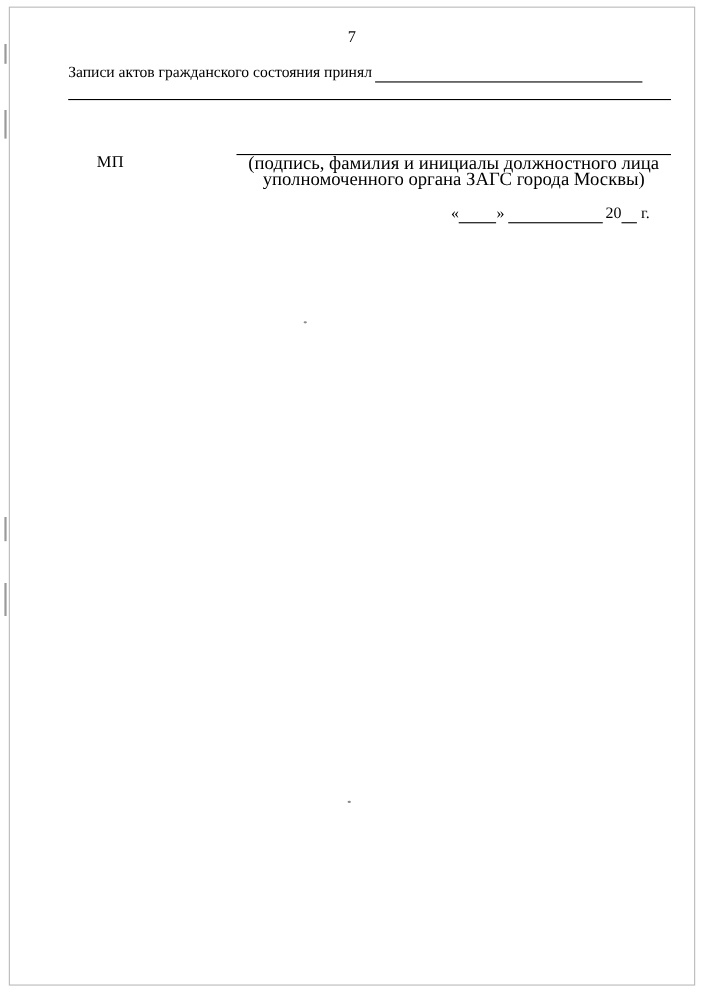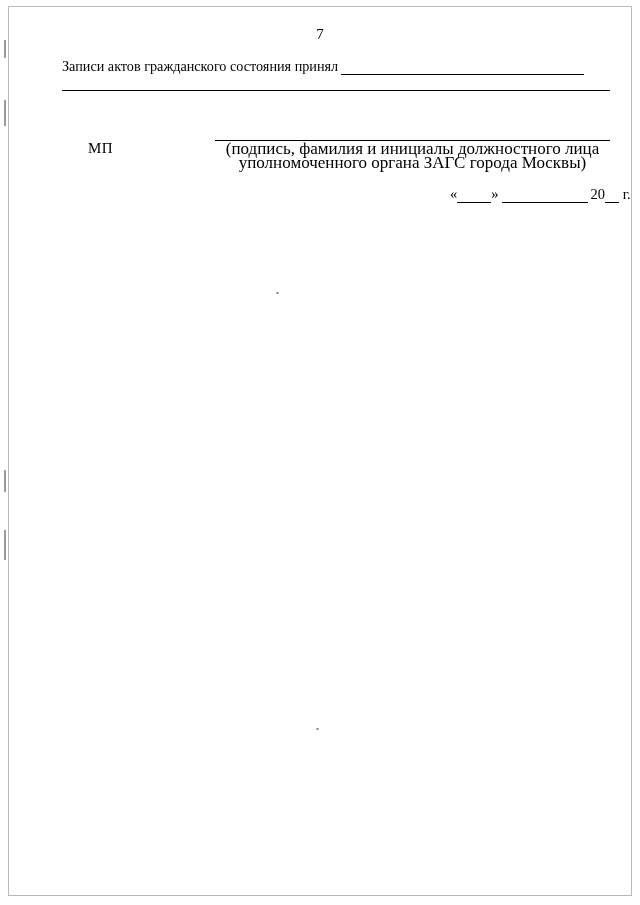--- a/index.html
+++ b/index.html
@@ -107,21 +107,20 @@
     text-align: center;
     font-size: 17px;
     line-height: 13.5px;
   }
   .date-line {
     position: absolute;
     top: 186px;
     left: 410px;
     font-size: 14.5px;
     white-space: nowrap;
-    margin-left: 40px;
   }
   .date-line .blank-s {
     display: inline-block;
     border-bottom: 1px solid #000;
     width: 34px;
     height: 12px;
     vertical-align: bottom;
   }
   .date-line .blank-m {
     display: inline-block;

